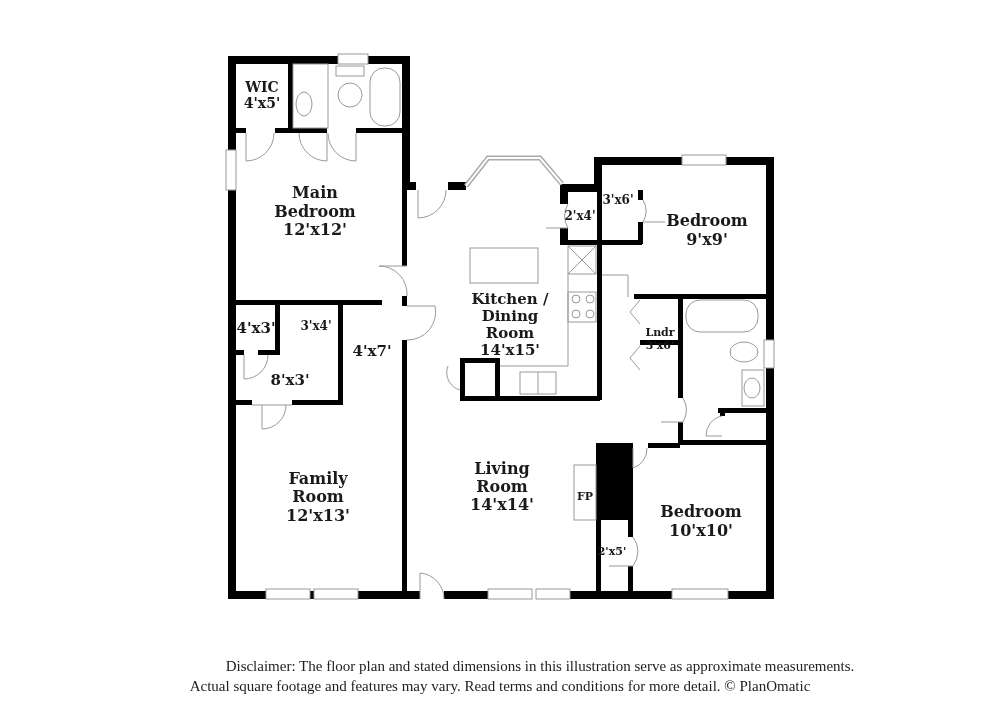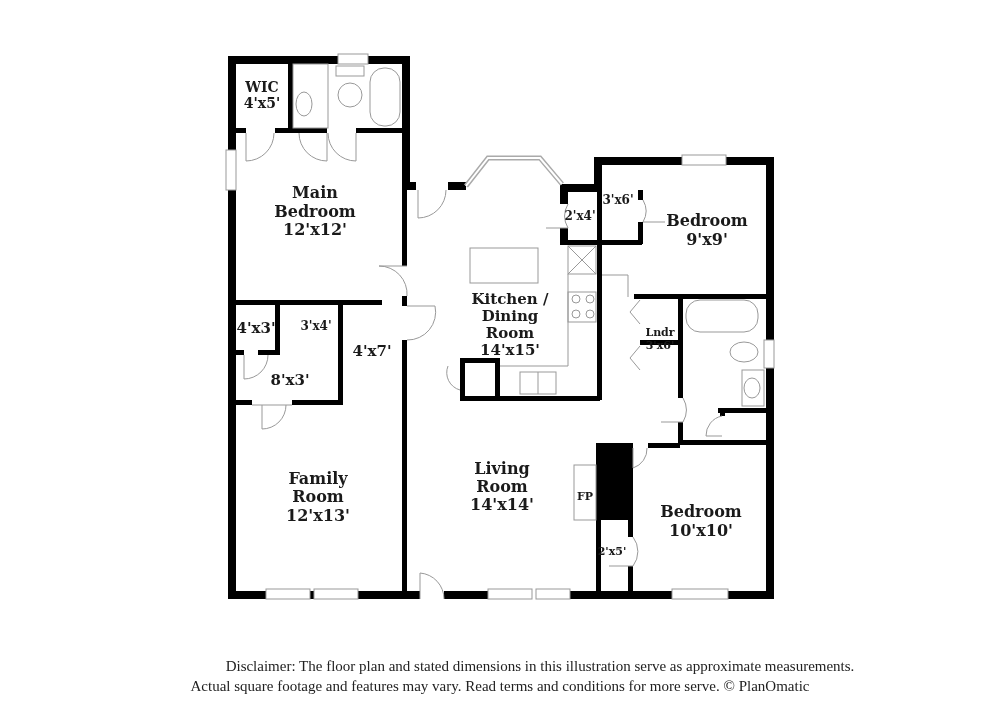--- a/index.html
+++ b/index.html
@@ -183,13 +183,13 @@
     <text class="lbl" x="585" y="500" font-size="11">FP</text>
 
     <text class="lbl" x="701" y="517" font-size="16">Bedroom</text>
     <text class="lbl" x="701" y="536" font-size="16">10'x10'</text>
 
     <text class="lbl" x="612" y="555" font-size="11">2'x5'</text>
   </g>
 </svg>
 
 <div class="disclaimer" style="top:656px;padding-left:40px;">Disclaimer: The floor plan and stated dimensions in this illustration serve as approximate measurements.</div>
-<div class="disclaimer" style="top:676px;">Actual square footage and features may vary. Read terms and conditions for more serve. © PlanOmatic</div>
+<div class="disclaimer" style="top:676px;">Actual square footage and features may vary. Read terms and conditions for more detail. © PlanOmatic</div>
 
 </body></html>

